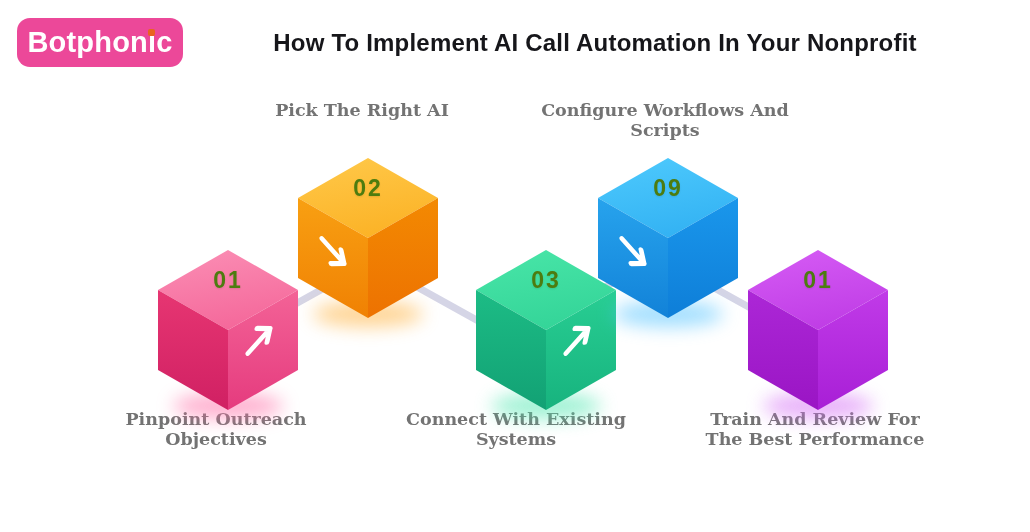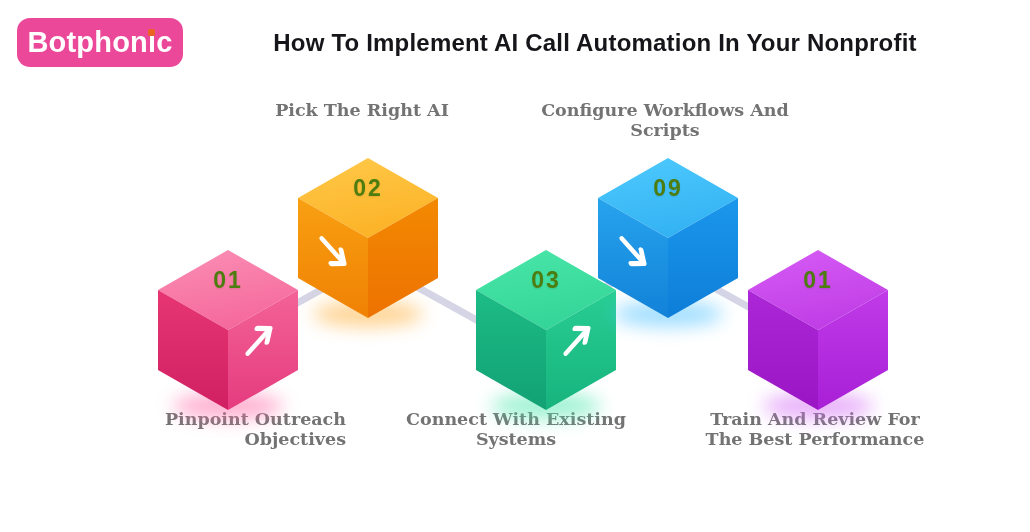--- a/index.html
+++ b/index.html
@@ -162,21 +162,21 @@
   </div>
 
   <div class="step-label" style="left:232px; top:101px;">
     <span>Pick The Right AI</span>
   </div>
   <div class="step-label" style="left:535px; top:101px;">
     <span>Configure Workflows And</span>
     <span>Scripts</span>
   </div>
 
-  <div class="step-label" style="left:86px; top:410px;text-align:right;">
+  <div class="step-label" style="left:86px; top:410px;">
     <span>Pinpoint Outreach</span>
     <span>Objectives</span>
   </div>
   <div class="step-label" style="left:685px; top:410px;">
     <span>Train And Review For</span>
     <span>The Best Performance</span>
   </div>
   <div class="step-label" style="left:386px; top:410px;">
     <span>Connect With Existing</span>
     <span>Systems</span>

